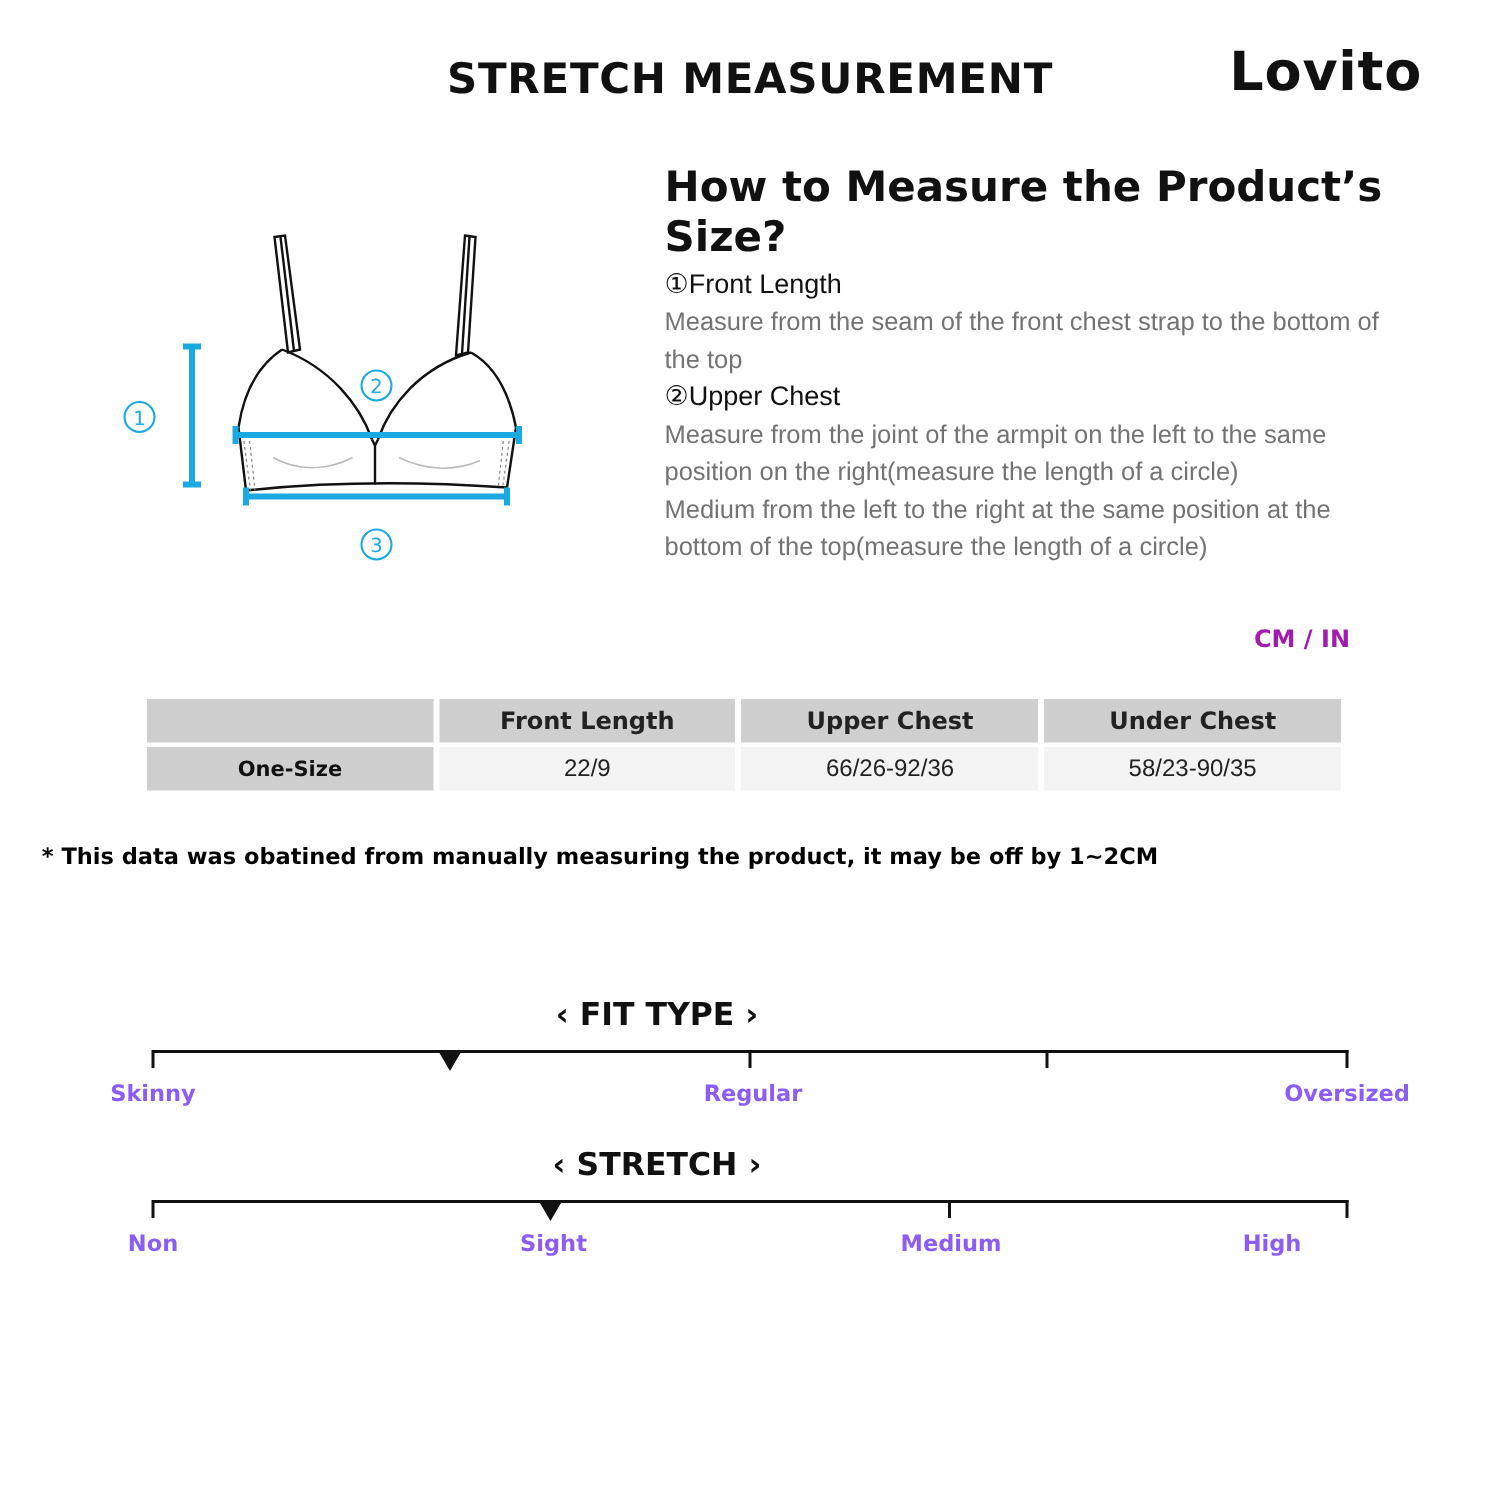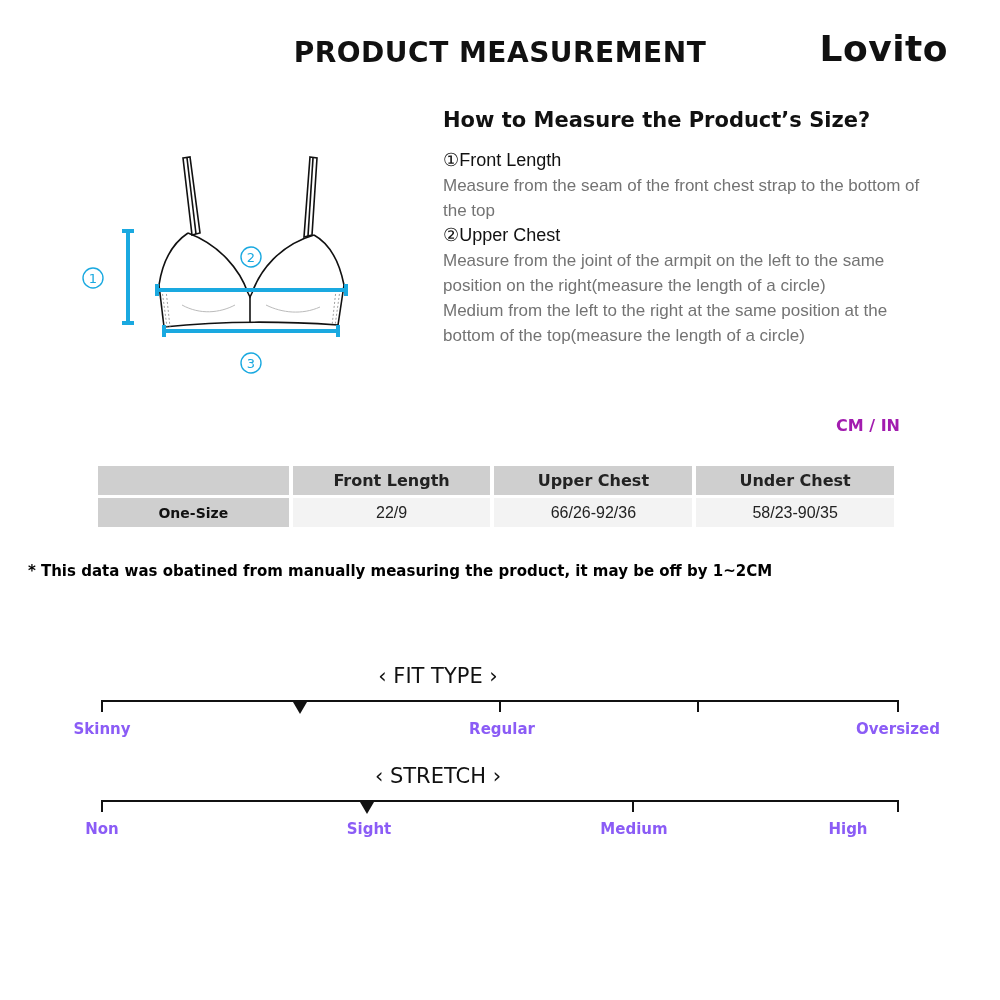--- a/index.html
+++ b/index.html
@@ -2,40 +2,40 @@
 <html><head>
 <meta charset="utf-8">
 <style>
   html, body { margin: 0; padding: 0; background: #ffffff; }
   body { width: 1000px; height: 1000px; position: relative; overflow: hidden; font-family: "DejaVu Sans", sans-serif; color: #111; }
   .abs { position: absolute; }
   .page-title { left: 0; width: 1000px; top: 36px; text-align: center; font-weight: bold; font-size: 28px; letter-spacing: 0.5px; color: #111; }
   .brand { right: 52px; top: 28px; font-size: 36px; font-weight: bold; color: #111; letter-spacing: 0.5px; }
   .diagram { left: 70px; top: 145px; width: 300px; height: 240px; }
   .howto { left: 443px; top: 108px; width: 500px; }
-  .howto h2 { margin: 0 0 16px 0; font-size: 21px; font-weight: bold; color: #111; font-family: "DejaVu Sans", sans-serif; }
+  .howto h2 { margin: 0 0 3px 0; font-size: 28px; font-weight: bold; color: #111; font-family: "DejaVu Sans", sans-serif; }
   .howto .item-title { font-family: "Liberation Sans", sans-serif; font-size: 18px; color: #111; line-height: 25px; }
   .howto .item-desc { font-family: "Liberation Sans", sans-serif; font-size: 17px; color: #737373; line-height: 25px; }
   .units { right: 100px; top: 416px; font-size: 16px; font-weight: bold; color: #a21caf; }
   .size-table { left: 98px; top: 463px; width: 804px; border-collapse: separate; border-spacing: 4px 3px; margin-left: -4px; }
   .size-table td { text-align: center; height: 29px; padding: 0; }
   .size-table .h { background: #cfcfcf; font-size: 16px; font-weight: bold; color: #222; }
   .size-table .rowlabel { background: #cfcfcf; font-size: 14px; font-weight: bold; color: #111; }
   .size-table .v { background: #f3f3f3; font-family: "Liberation Sans", sans-serif; font-size: 16px; color: #222; }
   .note { left: 0; width: 800px; top: 562px; text-align: center; font-size: 15px; font-weight: bold; color: #000000; }
-  .scale-title { left: 0; width: 876px; text-align: center; font-size: 21px; font-weight: normal; color: #111; }
+  .scale-title { left: 0; width: 876px; text-align: center; font-size: 21px; font-weight: bold; color: #111; }
   .scale-line { height: 2px; background: #111; left: 102px; width: 797px; }
   .tick { width: 2px; height: 12px; background: #111; }
   .marker { width: 0; height: 0; border-left: 7px solid transparent; border-right: 7px solid transparent; border-top: 12px solid #111; }
   .scale-label { font-size: 15px; font-weight: bold; color: #8b5cf6; transform: translateX(-50%); white-space: nowrap; }
 </style>
 </head>
 <body>
 
-<div class="abs page-title">PRODUCT MEASUREMENT</div>
+<div class="abs page-title">STRETCH MEASUREMENT</div>
 <div class="abs brand">Lovito</div>
 
 <div class="abs diagram">
   <svg width="300" height="240" viewBox="0 0 300 240">
 
     <g fill="none" stroke="#111" stroke-width="1.6">
       <polygon points="113,13 120,12 130,88 122,90"></polygon>
       <line x1="117" y1="13" x2="126" y2="89"></line>
       <polygon points="240,12 247,13 242,90 234,92"></polygon>
       <line x1="243" y1="13" x2="238" y2="91"></line>

